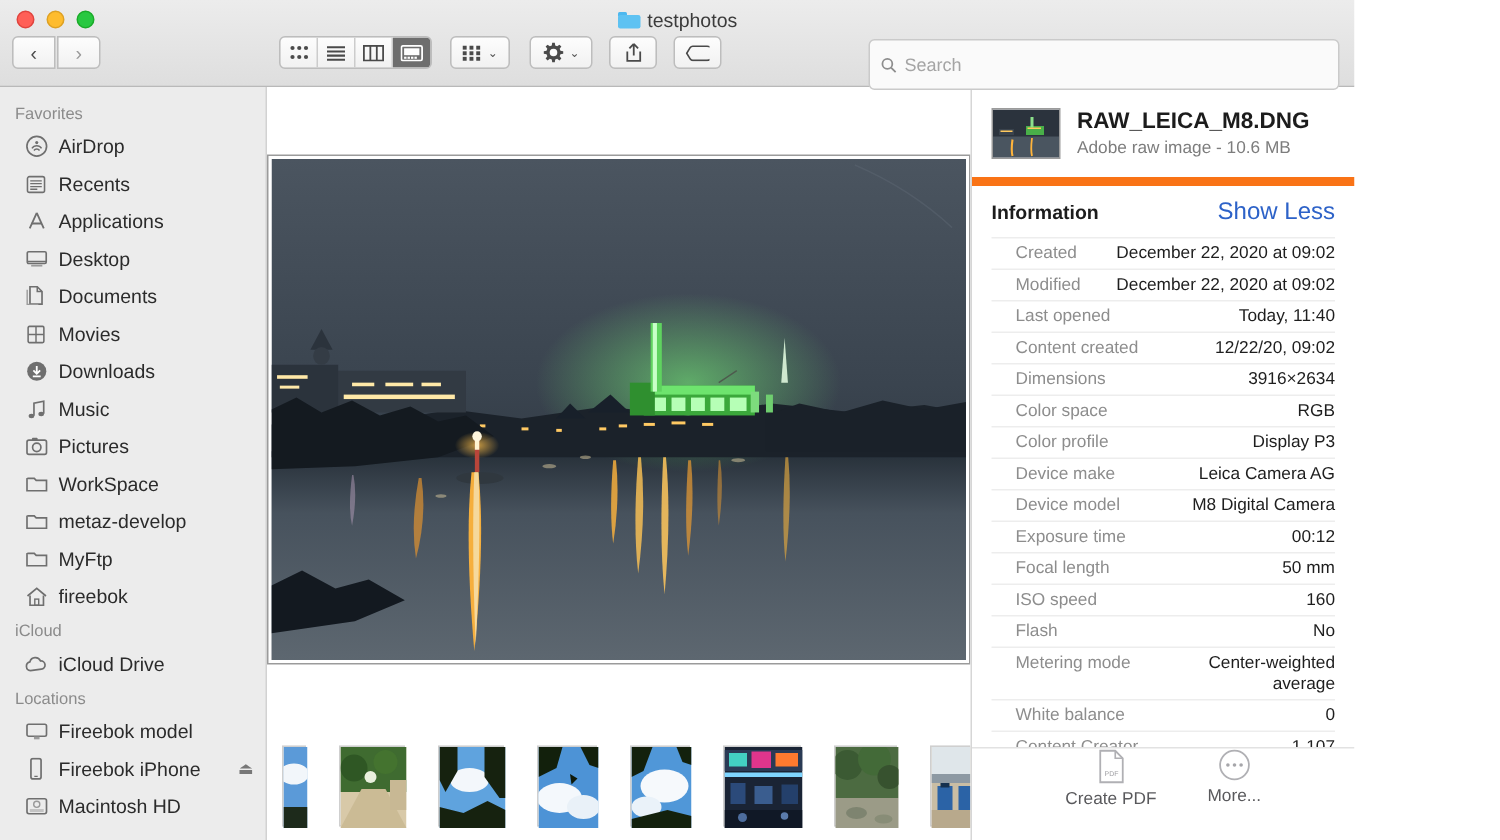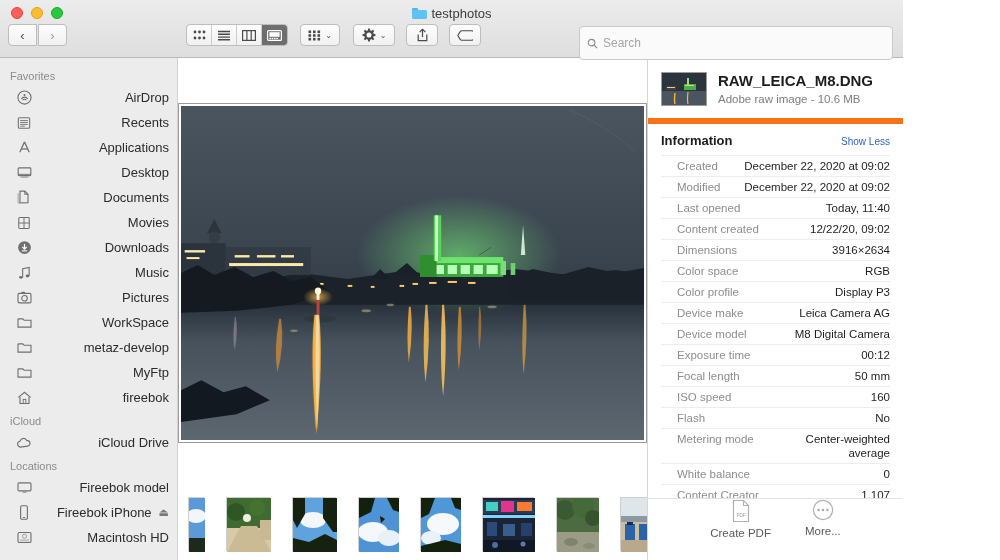--- a/index.html
+++ b/index.html
@@ -80,21 +80,21 @@
   .body { flex: 1; display: flex; min-height: 0; }
 
   
   .sidebar {
     width: 178px; flex: 0 0 178px; background: #ececec;
     border-right: 1px solid #d2d2d2; padding-top: 7px; overflow: hidden;
   }
   .sb-head { font-size: 11px; color: #8b8b8b; padding: 5px 0 3px 10px; }
   .sb-item {
     height: 25px; display: flex; align-items: center; gap: 7px;
-    padding: 0 8px 0 16px; font-size: 13px; color: #2b2b2b; text-align: right;
+    padding: 0 8px 0 16px; font-size: 13px; color: #2b2b2b;
   }
   .sb-item .lbl { flex: 1; white-space: nowrap; overflow: hidden; }
   .sb-ico { width: 16px; height: 16px; flex: 0 0 16px; display: flex; align-items: center; justify-content: center; }
   .eject { font-size: 11px; color: #777; }
 
   
   .content { flex: 1; display: flex; flex-direction: column; background: #fff; min-width: 0; }
   .preview-area { flex: 1; display: flex; align-items: center; justify-content: center; min-height: 0; }
   .photo-frame {
     width: 504px; height: 340px; border: 1px solid #9b9b9b; padding: 2px; background: #fff;
@@ -116,21 +116,21 @@
   }
   .ip-head { display: flex; gap: 11px; padding: 14px 13px 12px 13px; align-items: flex-start; }
   .ip-thumb { width: 46px; height: 34px; flex: 0 0 46px; border: 1px solid #9b9b9b; }
   .ip-name { font-size: 15px; font-weight: bold; color: #1c1c1c; line-height: 18px; word-break: break-all; }
   .ip-sub { font-size: 11.5px; color: #7d7d7d; margin-top: 3px; }
   .ip-sec {
     display: flex; align-items: baseline; justify-content: space-between;
     padding: 9px 13px 7px 13px; border-top: 6px solid #f97316;
   }
   .ip-sec-title { font-size: 13px; font-weight: bold; color: #1c1c1c; }
-  .ip-link { font-size: 10px; color: #2d62c8; }
+  .ip-link { font-size: 16px; color: #2d62c8; }
   .ip-rows { flex: 1; overflow: hidden; padding: 0 13px; }
   .ip-row {
     display: flex; justify-content: space-between; gap: 10px;
     border-top: 1px solid #ededed; padding: 3px 0; font-size: 11.5px;
     line-height: 14px;
   }
   .ip-label { color: #8d8d8d; white-space: nowrap; margin-left: 16px; }
   .ip-value { color: #1e1e1e; text-align: right; }
   .ip-actions {
     flex: 0 0 62px; border-top: 1px solid #e2e2e2;

